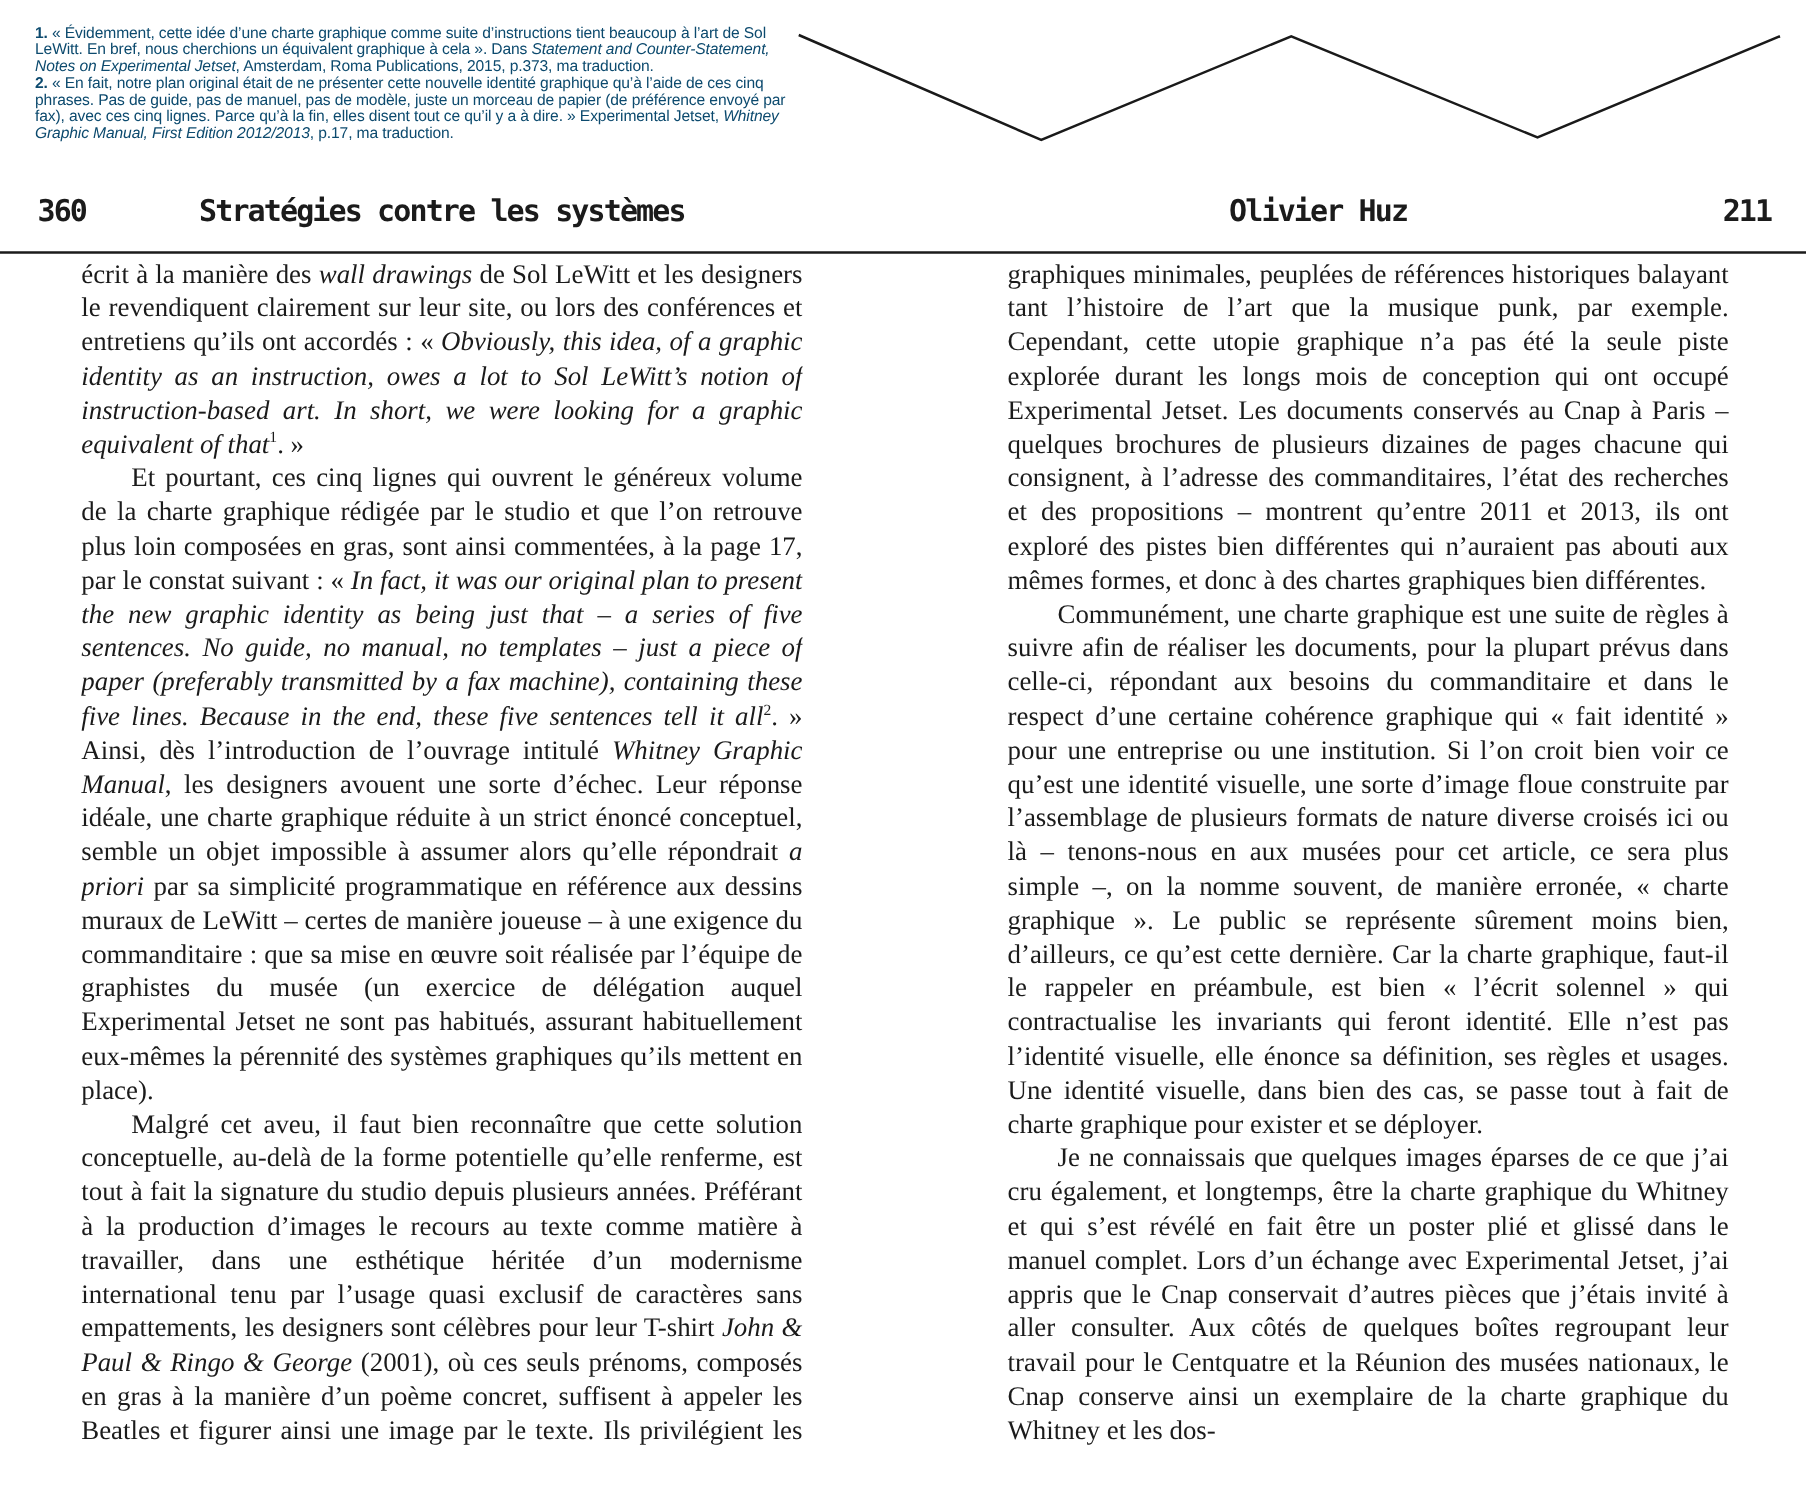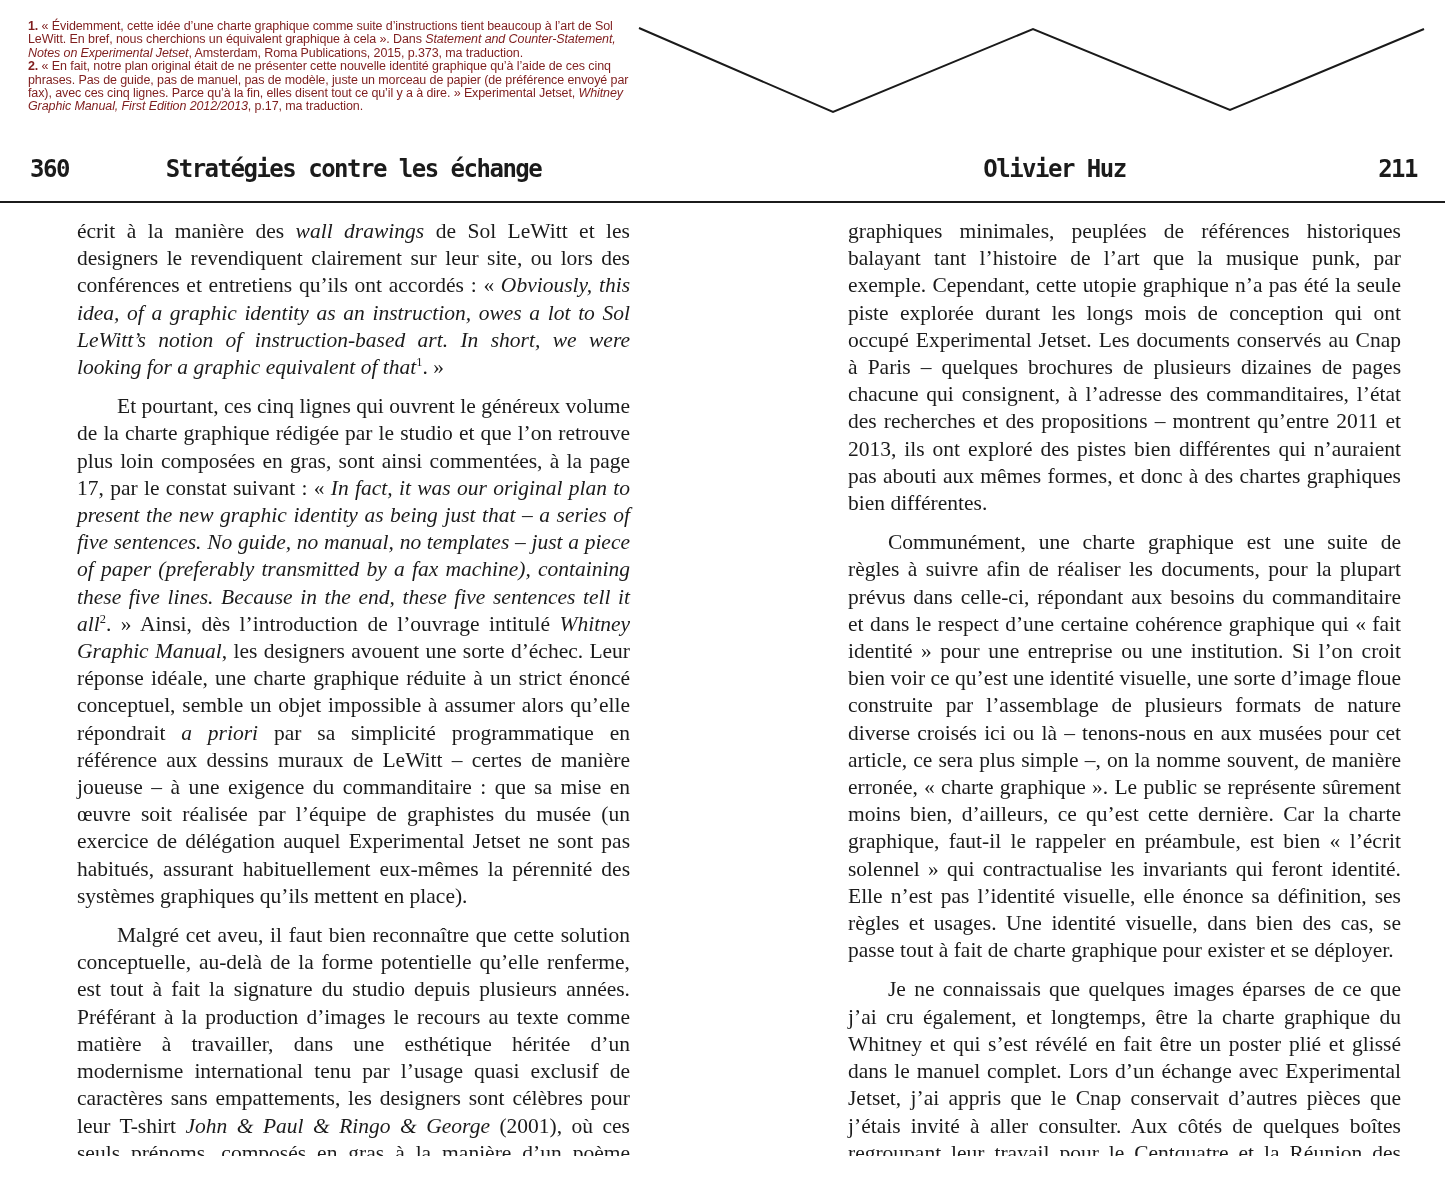--- a/index.html
+++ b/index.html
@@ -5,21 +5,21 @@
   html,body{margin:0;padding:0;}
   body{
     width:1445px;height:1204px;position:relative;overflow:hidden;
     background:#ffffff;color:#1b1b1b;
     font-family:"Liberation Serif",serif;
   }
   .zigzag{position:absolute;top:0;left:0;width:1445px;height:135px;}
   .footnotes{
     position:absolute;left:28px;top:20px;width:618px;
     font-family:"Liberation Sans",sans-serif;
-    font-size:12.5px;line-height:13.4px;color:#7f1d1d;
+    font-size:12.5px;line-height:13.4px;color:#0c4a6e;
     letter-spacing:-0.1px;
   }
   .footnotes p{margin:0;}
   .footnotes .bd{font-weight:bold;}
   .footnotes .it{font-style:italic;}
   .runhead{
     position:absolute;top:155px;left:0;width:1445px;height:28px;
     font-family:"DejaVu Sans Mono",monospace;font-weight:bold;
     font-size:24px;letter-spacing:-1.5px;color:#1b1b1b;white-space:nowrap;
   }
@@ -28,43 +28,43 @@
   .rh-right{position:absolute;left:766px;width:577px;text-align:center;top:0;}
   .pn-right{position:absolute;right:28px;top:0;}
   .rule{position:absolute;top:201px;left:0;width:1445px;height:2px;background:#1b1b1b;}
   .col{
     position:absolute;top:206px;width:577px;height:950px;
     font-size:21.5px;line-height:27.2px;text-align:justify;
     overflow:hidden;
     -webkit-hyphens:auto;hyphens:auto;
   }
   .col-left{left:65px;}
-  .col-right{left:836px;}
-  .col p{margin:12px;}
+  .col-right{left:806px;}
+  .col p{margin:0;}
   .col p.indent{text-indent:40px;}
   .col .it{font-style:italic;}
   .col sup{font-size:0.58em;vertical-align:super;line-height:0;}
 </style>
 </head>
 <body>
 
 <div class="spread">
 
   <svg class="zigzag" viewBox="0 0 1445 135" xmlns="http://www.w3.org/2000/svg" aria-hidden="true">
     <polyline fill="none" stroke="#1a1a1a" stroke-width="2" points="639,28 833,112 1033,29 1230,110 1424,29"></polyline>
   </svg>
 
   <div class="footnotes" id="footnotes">
       <p><span class="bd">1. </span><span>« Évidemment, cette idée d’une charte graphique comme suite d’instructions tient beaucoup à l’art de Sol LeWitt. En bref, nous cherchions un équivalent graphique à cela ». Dans </span><span class="it">Statement and Counter-Statement, Notes on Experimental Jetset</span><span>, Amsterdam, Roma Publications, 2015, p.373, ma traduction.</span></p>
       <p><span class="bd">2. </span><span>« En fait, notre plan original était de ne présenter cette nouvelle identité graphique qu’à l’aide de ces cinq phrases. Pas de guide, pas de manuel, pas de modèle, juste un morceau de papier (de préférence envoyé par fax), avec ces cinq lignes. Parce qu’à la fin, elles disent tout ce qu’il y a à dire. » Experimental Jetset, </span><span class="it">Whitney Graphic Manual, First Edition 2012/2013</span><span>, p.17, ma traduction.</span></p>
     </div>
 
   <div class="runhead">
     <span class="pn-left">360</span>
-    <span class="rh-left">Stratégies contre les échange</span>
+    <span class="rh-left">Stratégies contre les systèmes</span>
     <span class="rh-right">Olivier Huz</span>
     <span class="pn-right">211</span>
   </div>
 
   <div class="rule"></div>
 
   <div class="col col-left" id="col-left" lang="fr">
       <p><span>écrit à la manière des </span><span class="it">wall drawings</span><span> de Sol LeWitt et les designers le revendiquent clairement sur leur site, ou lors des conférences et entretiens qu’ils ont accordés : « </span><span class="it">Obviously, this idea, of a graphic identity as an instruction, owes a lot to Sol LeWitt’s notion of instruction-based art. In short, we were looking for a graphic equivalent of that</span><sup>1</sup><span>. »</span></p>
       <p class="indent"><span>Et pourtant, ces cinq lignes qui ouvrent le généreux volume de la charte graphique rédigée par le studio et que l’on retrouve plus loin composées en gras, sont ainsi commentées, à la page 17, par le constat suivant : « </span><span class="it">In fact, it was our original plan to present the new graphic identity as being just that – a series of five sentences. No guide, no manual, no templates – just a piece of paper (preferably transmitted by a fax machine), containing these five lines. Because in the end, these five sentences tell it all</span><sup>2</sup><span>. » Ainsi, dès l’introduction de l’ouvrage intitulé </span><span class="it">Whitney Graphic Manual</span><span>, les designers avouent une sorte d’échec. Leur réponse idéale, une charte graphique réduite à un strict énoncé conceptuel, semble un objet impossible à assumer alors qu’elle répondrait </span><span class="it">a priori</span><span> par sa simplicité programmatique en référence aux dessins muraux de LeWitt – certes de manière joueuse – à une exigence du commanditaire : que sa mise en œuvre soit réalisée par l’équipe de graphistes du musée (un exercice de délégation auquel Experimental Jetset ne sont pas habitués, assurant habituellement eux-mêmes la pérennité des systèmes graphiques qu’ils mettent en place).</span></p>
       <p class="indent"><span>Malgré cet aveu, il faut bien reconnaître que cette solution conceptuelle, au-delà de la forme potentielle qu’elle renferme, est tout à fait la signature du studio depuis plusieurs années. Préférant à la production d’images le recours au texte comme matière à travailler, dans une esthétique héritée d’un modernisme international tenu par l’usage quasi exclusif de caractères sans empattements, les designers sont célèbres pour leur T-shirt </span><span class="it">John &amp; Paul &amp; Ringo &amp; George</span><span> (2001), où ces seuls prénoms, composés en gras à la manière d’un poème concret, suffisent à appeler les Beatles et figurer ainsi une image par le texte. Ils privilégient les réponses</span></p>

